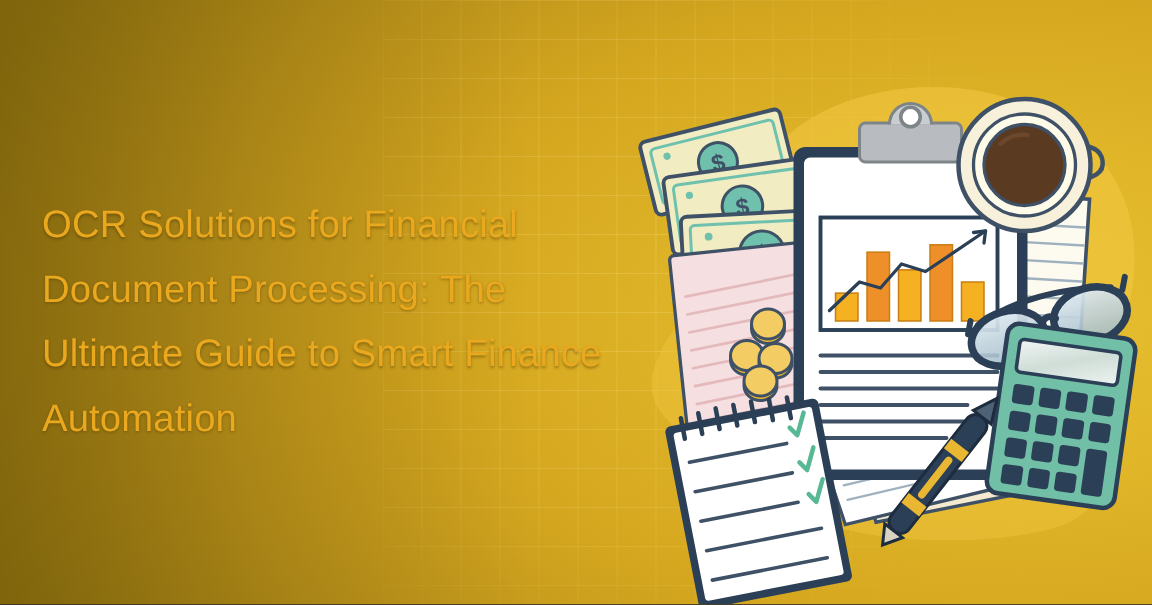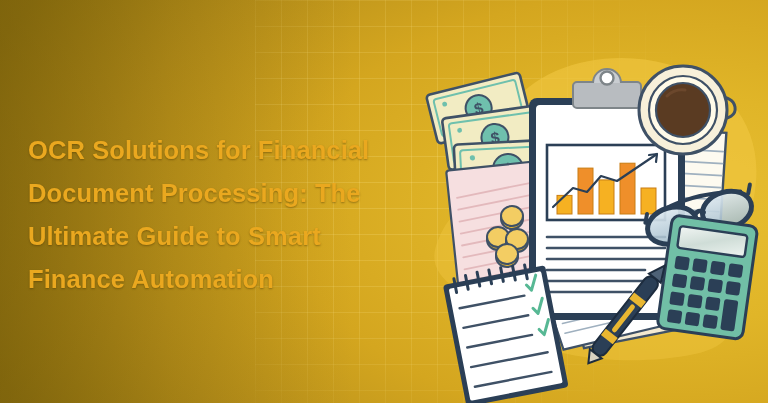--- a/index.html
+++ b/index.html
@@ -30,21 +30,21 @@
     pointer-events:none;
   }
 
   
   #headline{
     position:absolute;
     left:28px;top:112px;
     width:392px;
     font-size:25.5px;
     line-height:43px;
-    font-weight:bold;
+    font-weight:normal;
     color:#eaa81f;
     letter-spacing:.1px;
     text-shadow:0 1px 2px rgba(70,50,0,.45);
     white-space:pre-line;
   }
 
   
   #art{position:absolute;left:395px;top:42px;width:373px;height:341px;}
   #art svg{display:block;width:373px;height:341px;overflow:visible;}
 </style>

